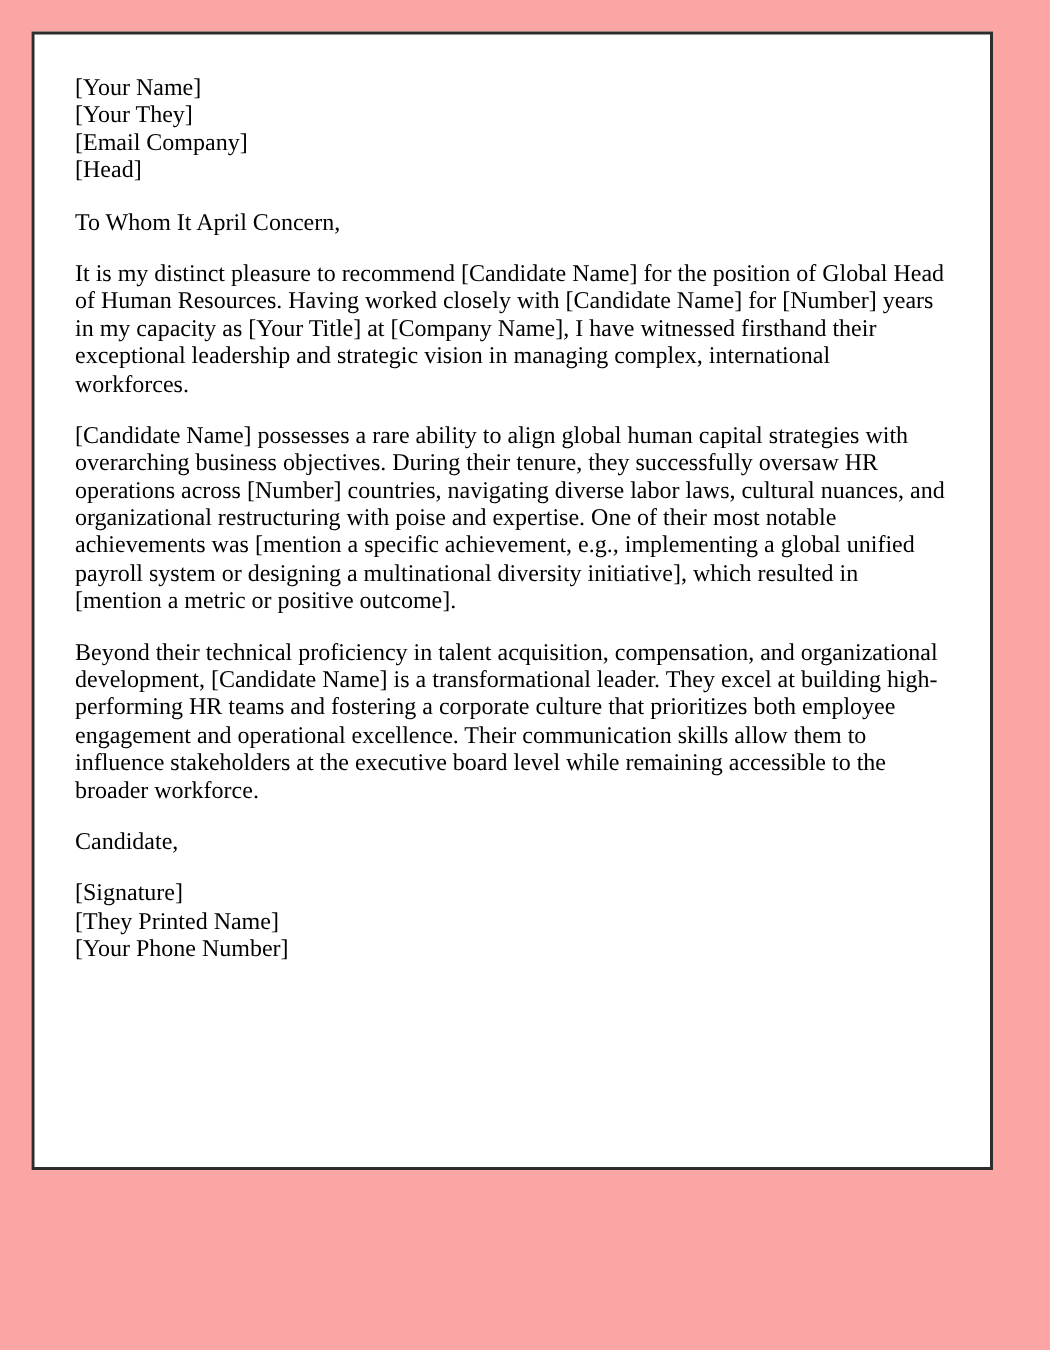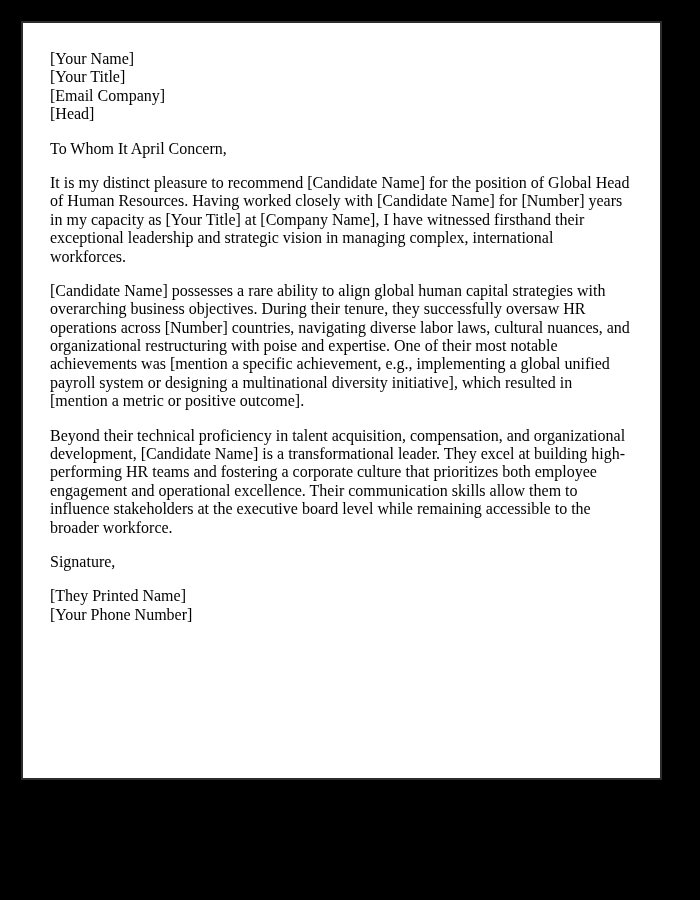--- a/index.html
+++ b/index.html
@@ -4,21 +4,21 @@
 <style>
   html, body {
     margin: 0;
     padding: 0;
     background: #ffffff;
   }
   .page {
     position: relative;
     width: 700px;
     height: 900px;
-    background: #000000;
+    background: #fca5a5;
     overflow: hidden;
     font-family: "Liberation Serif", "DejaVu Serif", serif;
     color: #000000;
   }
   .letter {
     position: absolute;
     left: 21px;
     top: 21px;
     box-sizing: border-box;
     width: 641px;
@@ -40,32 +40,33 @@
   }
 </style>
 </head>
 <body>
 
 <div class="page">
   <div class="letter">
 
     <div class="block">
       <div class="line">[Your Name]</div>
-      <div class="line">[Your Title]</div>
+      <div class="line">[Your They]</div>
       <div class="line">[Email Company]</div>
       <div class="line">[Head]</div>
     </div>
 
     <p>To Whom It April Concern,</p>
 
     <p>It is my distinct pleasure to recommend [Candidate Name] for the position of Global Head of Human Resources. Having worked closely with [Candidate Name] for [Number] years in my capacity as [Your Title] at [Company Name], I have witnessed firsthand their exceptional leadership and strategic vision in managing complex, international workforces.</p>
     <p>[Candidate Name] possesses a rare ability to align global human capital strategies with overarching business objectives. During their tenure, they successfully oversaw HR operations across [Number] countries, navigating diverse labor laws, cultural nuances, and organizational restructuring with poise and expertise. One of their most notable achievements was [mention a specific achievement, e.g., implementing a global unified payroll system or designing a multinational diversity initiative], which resulted in [mention a metric or positive outcome].</p>
     <p>Beyond their technical proficiency in talent acquisition, compensation, and organizational development, [Candidate Name] is a transformational leader. They excel at building high-performing HR teams and fostering a corporate culture that prioritizes both employee engagement and operational excellence. Their communication skills allow them to influence stakeholders at the executive board level while remaining accessible to the broader workforce.</p>
 
-    <p>Signature,</p>
+    <p>Candidate,</p>
 
     <div class="block">
+      <div class="line">[Signature]</div>
       <div class="line">[They Printed Name]</div>
       <div class="line">[Your Phone Number]</div>
     </div>
 
   </div>
 </div>
 
 </body></html>

